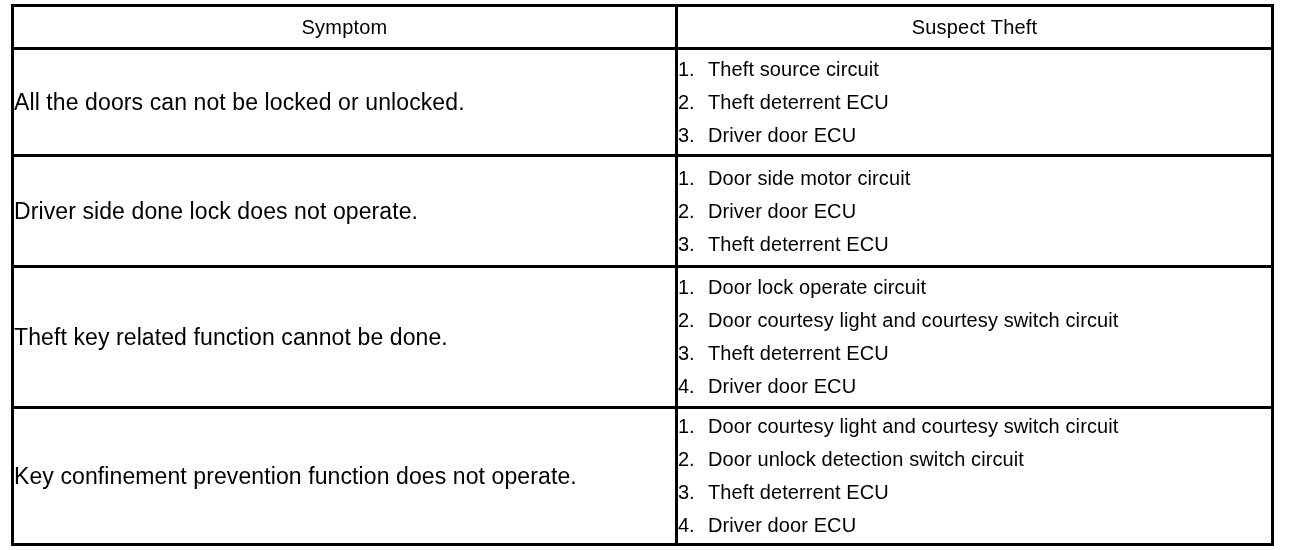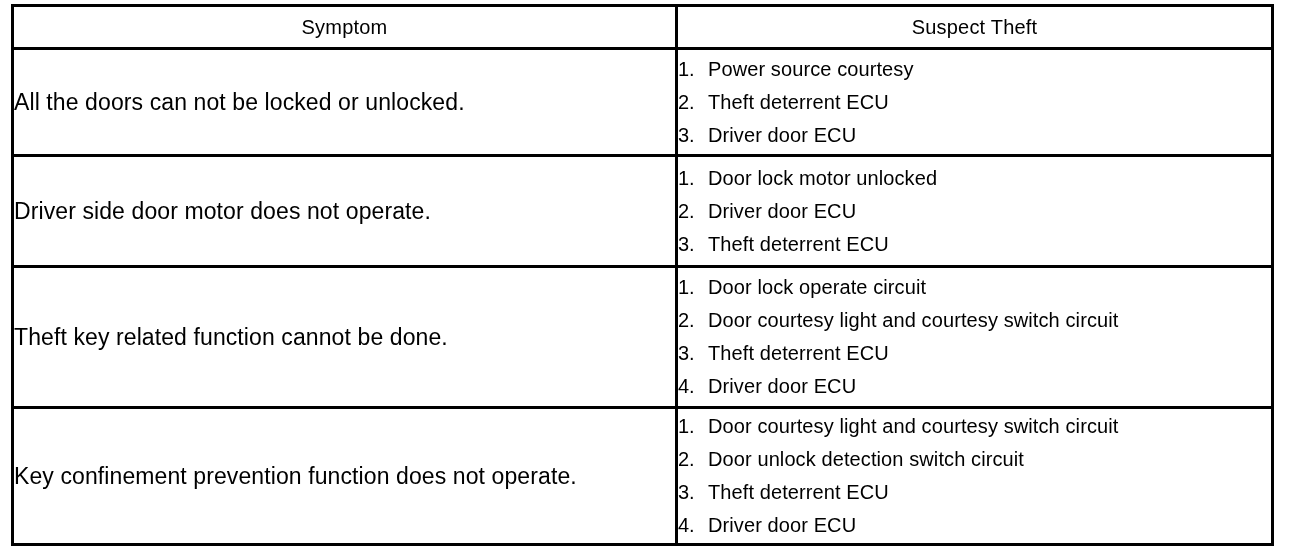--- a/index.html
+++ b/index.html
@@ -115,40 +115,40 @@
         </th>
       </tr>
     </thead>
     <tbody id="table-body">
         <tr class="row-0">
           <td class="symptom-cell"><span>All the doors can not be locked or unlocked.</span></td>
           <td class="suspect-cell">
             <ol class="suspect-list">
               <li>
                 <span class="num">1.</span>
-                <span class="txt">Power source courtesy</span>
+                <span class="txt">Theft source circuit</span>
               </li>
               <li>
                 <span class="num">2.</span>
                 <span class="txt">Theft deterrent ECU</span>
               </li>
               <li>
                 <span class="num">3.</span>
                 <span class="txt">Driver door ECU</span>
               </li>
             </ol>
           </td>
         </tr>
         <tr class="row-1">
-          <td class="symptom-cell"><span>Driver side door motor does not operate.</span></td>
-          <td class="suspect-cell">
-            <ol class="suspect-list">
-              <li>
-                <span class="num">1.</span>
-                <span class="txt">Door lock motor unlocked</span>
+          <td class="symptom-cell"><span>Driver side done lock does not operate.</span></td>
+          <td class="suspect-cell">
+            <ol class="suspect-list">
+              <li>
+                <span class="num">1.</span>
+                <span class="txt">Door side motor circuit</span>
               </li>
               <li>
                 <span class="num">2.</span>
                 <span class="txt">Driver door ECU</span>
               </li>
               <li>
                 <span class="num">3.</span>
                 <span class="txt">Theft deterrent ECU</span>
               </li>
             </ol>

